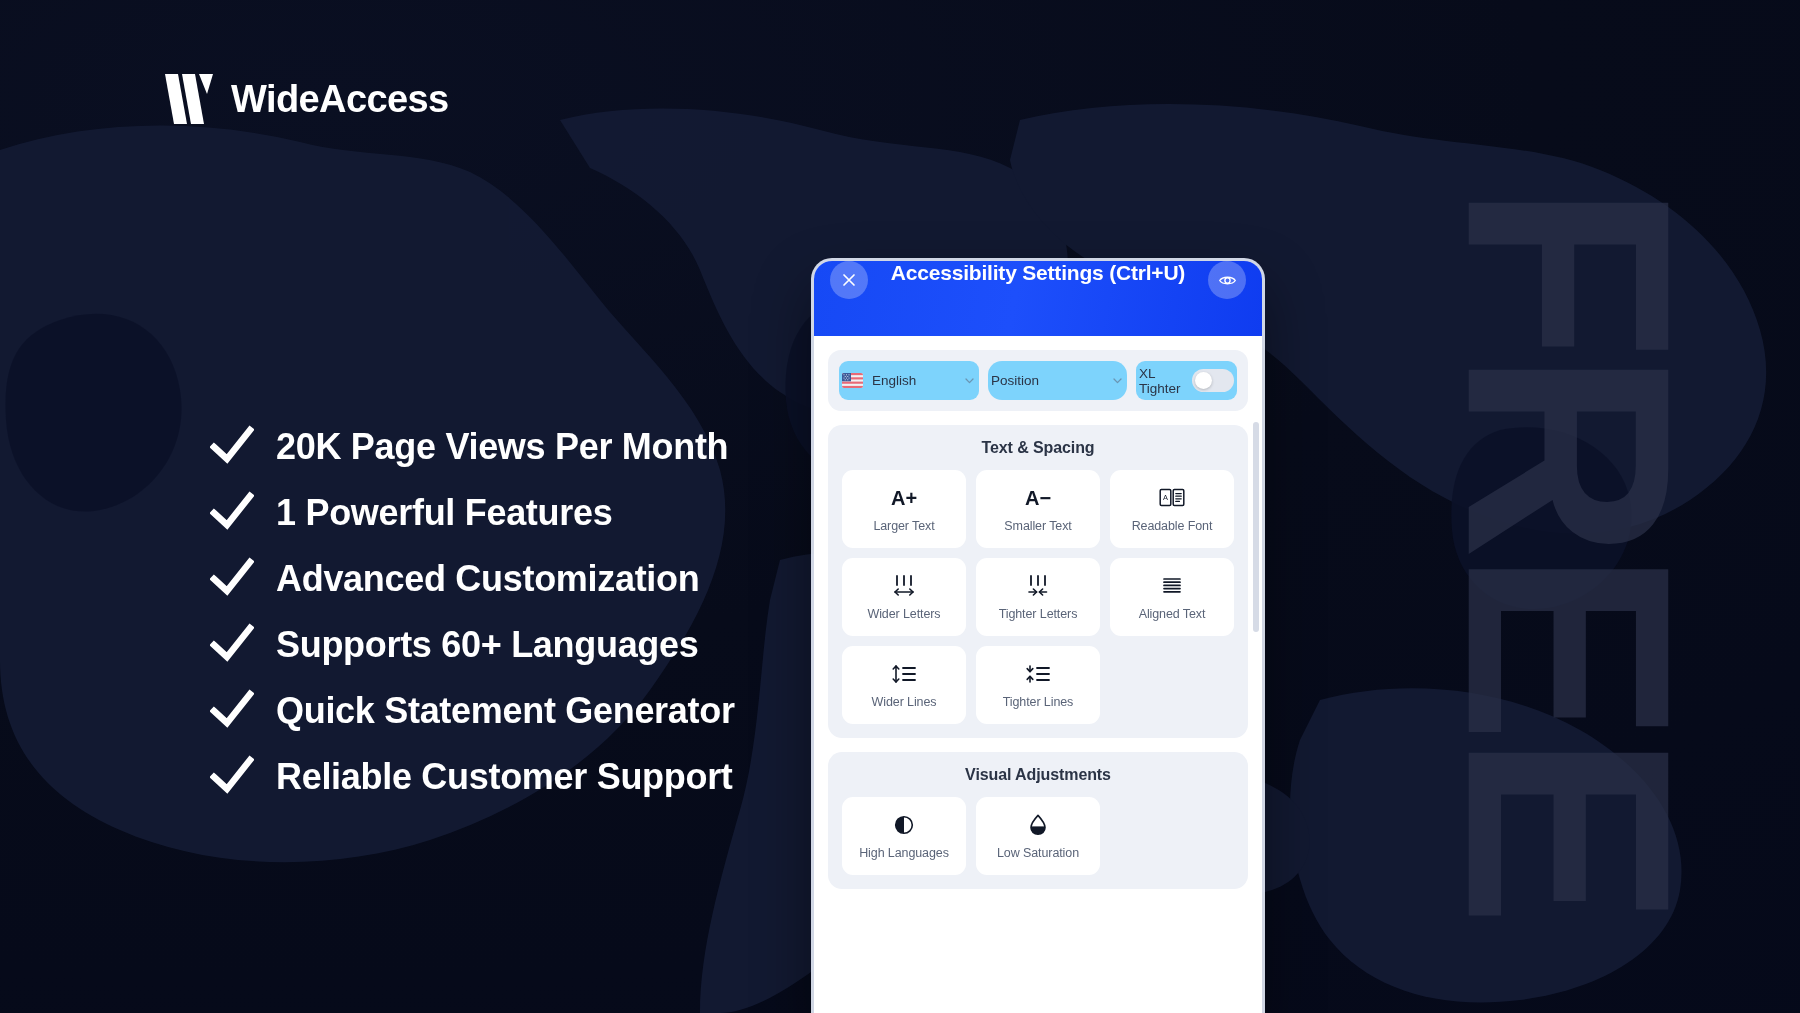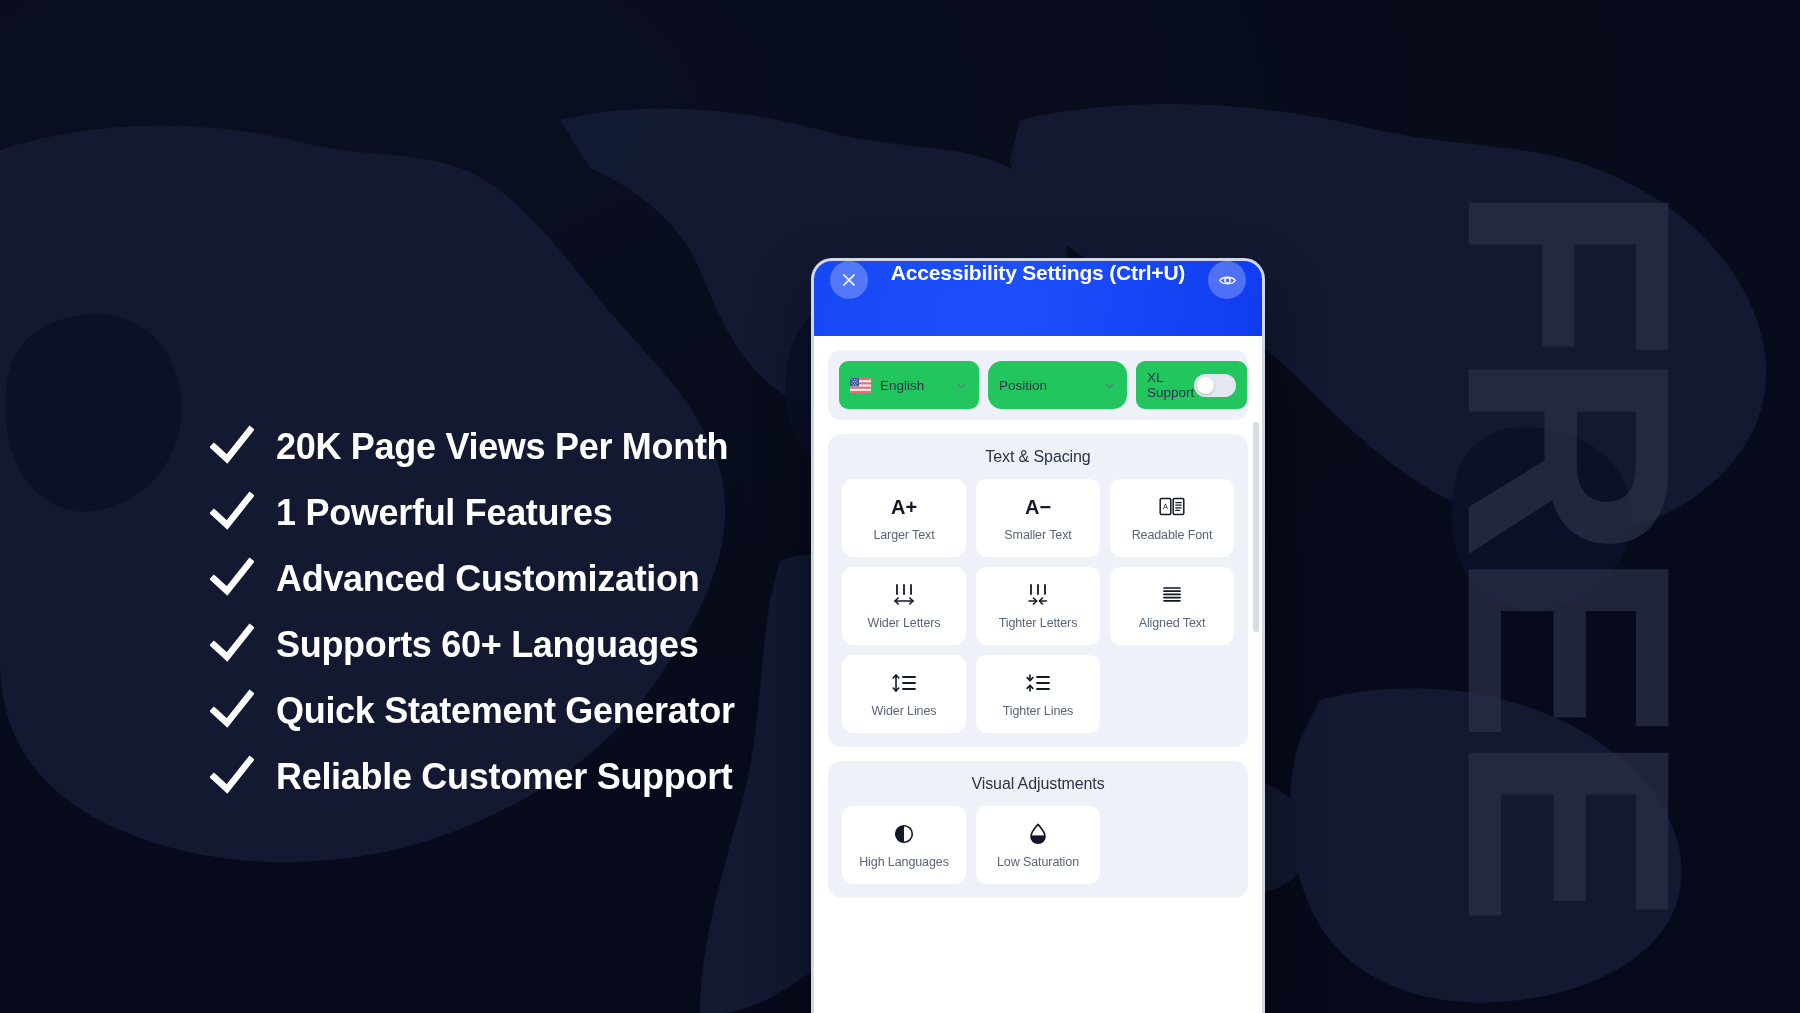--- a/index.html
+++ b/index.html
@@ -96,22 +96,22 @@
     background:#ffffff;
     position:relative;
   }
 
   
   .toolbar{
     background:#eef1f7; border-radius:13px;
     padding:11px; display:flex; gap:9px; align-items:center;
   }
   .tb-pill{
-    background:#22c55e; border-radius:9px; height:48px;
-    display:flex; align-items:center; padding:0 11px;
+    background:#7dd3fc; border-radius:9px; height:39px;
+    display:flex; align-items:center; padding:0 3px;
     font-size:13.5px; color:#2b3446; font-weight:400;
     font-family:"Liberation Sans", sans-serif;
     cursor:pointer;
   }
   .tb-lang{ flex:0 0 140px; gap:9px; }
   .tb-pos { flex:0 0 139px;border-radius:14px; }
   .tb-xl  { flex:1 1 auto; justify-content:space-between; }
   .flag{ width:21px; height:15px; flex:0 0 21px; border-radius:2px; overflow:hidden; display:block; }
   .tb-pill .lbl{ flex:1 1 auto; }
   .chev{ width:13px; height:13px; flex:0 0 13px; opacity:.55; }
@@ -125,21 +125,21 @@
     box-shadow:0 1px 3px rgba(0,0,0,.22); display:block;
   }
 
   
   .section{
     margin-top:14px;
     background:#eef1f7; border-radius:14px;
     padding:14px;
   }
   .section-title{
-    text-align:center; font-size:16px; color:#2b3446; font-weight:400;
+    text-align:center; font-size:16px; color:#2b3446; font-weight:700;
     margin-bottom:13px; letter-spacing:-.1px;
     font-family:"Liberation Sans", sans-serif;
   }
   .tile-grid{
     display:grid; grid-template-columns:repeat(3,1fr); gap:10px;
   }
   .tile{
     background:#ffffff; border-radius:11px;
     height:78px;
     display:flex; flex-direction:column; align-items:center; justify-content:center;
@@ -201,20 +201,30 @@
         <path d="M1500 430 C 1560 418, 1620 448, 1630 500 C 1640 552, 1600 600, 1548 608
                  C 1496 616, 1456 580, 1452 530 C 1448 480, 1462 442, 1500 430 Z"></path>
       </g>
     </svg>
   </div>
 
   <div class="free-mark">
     <span>FREE</span>
   </div>
 
+  <div class="brand">
+    <span>
+      <svg class="brand-mark" viewBox="0 0 48 50" aria-hidden="true">
+        <polygon points="0,0 13,0 22,50 9,50" fill="#ffffff"></polygon>
+        <polygon points="17,0 30,0 39,50 26,50" fill="#ffffff"></polygon>
+        <polygon points="34,0 48,0 42,20" fill="#ffffff"></polygon>
+      </svg>
+    </span>
+    <span class="brand-name">WideAccess</span>
+  </div>
 
   <div class="features">
     <div class="feature-row">
       <span>
         <svg class="check-icon" viewBox="0 0 44 40" aria-hidden="true">
           <path d="M4 22 L17 34 L40 5" stroke="#ffffff" stroke-width="6.5" fill="none" stroke-linecap="square" stroke-linejoin="miter"></path>
         </svg>
       </span>
       <span class="feature-label">20K Page Views Per Month</span>
     </div>
@@ -315,21 +325,21 @@
         <div class="tb-pill tb-pos">
           <span class="lbl">Position</span>
           <span class="chev">
             <svg viewBox="0 0 13 13" aria-hidden="true">
               <path d="M3 5 L6.5 8.6 L10 5" fill="none" stroke="#5a6478" stroke-width="1.3" stroke-linecap="round" stroke-linejoin="round"></path>
             </svg>
           </span>
         </div>
 
         <div class="tb-pill tb-xl">
-          <span class="lbl">XL Support</span>
+          <span class="lbl">XL Tighter</span>
           <span class="toggle">
               <i></i>
             </span>
         </div>
       </div>
 
       <div class="section">
         <div class="section-title">Text &amp; Spacing</div>
         <div class="tile-grid">
 

